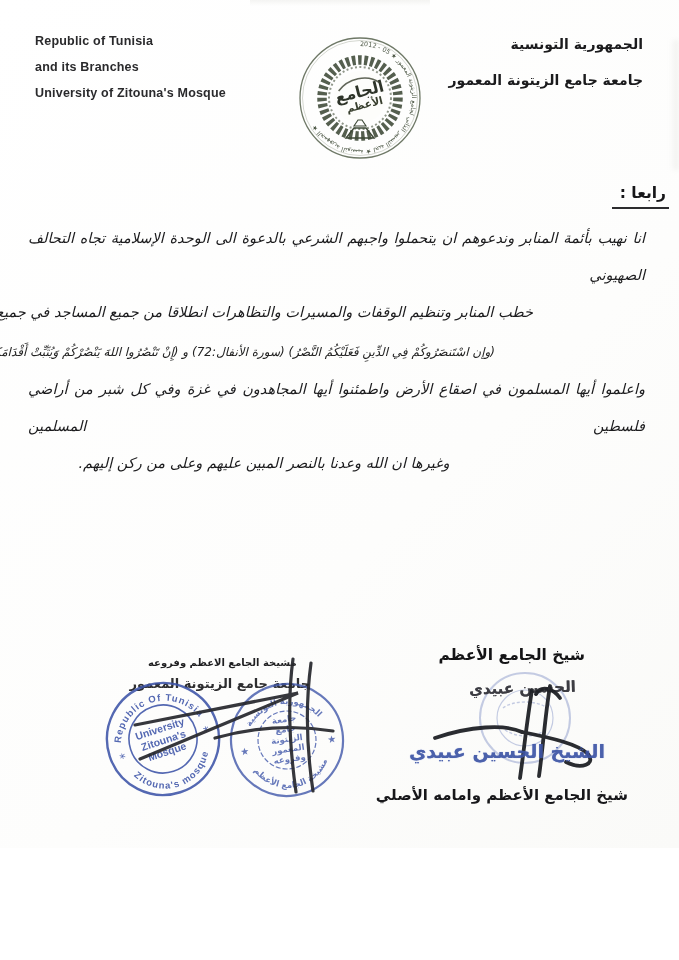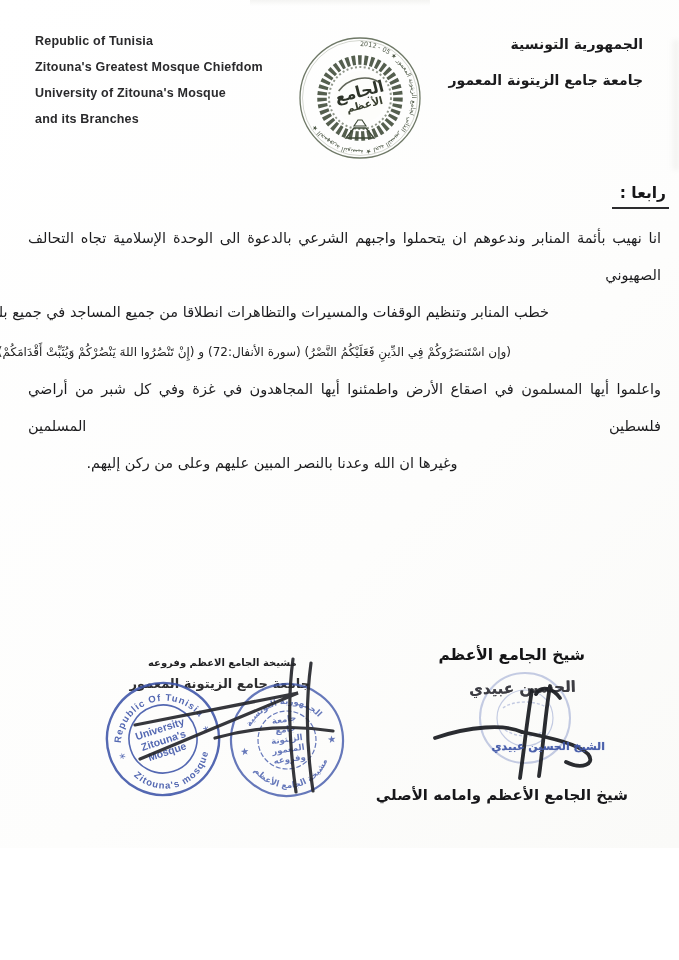--- a/index.html
+++ b/index.html
@@ -13,55 +13,54 @@
     font-family:"Liberation Sans",sans-serif;font-weight:bold;font-size:12.5px;
     line-height:26px;color:#2a2a2c;letter-spacing:.2px;}
   .ar-header{position:absolute;right:36px;top:26px;direction:rtl;text-align:right;
     font-weight:bold;font-size:14px;line-height:36px;color:#1b1b1d;}
   .seal-wrap{position:absolute;left:296px;top:34px;width:128px;height:128px;}
   
   .sec-head{position:absolute;right:10px;top:184px;direction:rtl;
     font-weight:bold;font-size:15.5px;color:#161618;
     border-bottom:2px solid #2c2c2e;padding:0 3px 5px 8px;text-align:center;}
   
-  .body-text{position:absolute;left:28px;right:18px;top:220px;direction:rtl;color:#1c1c1e;}
+  .body-text{position:absolute;left:28px;right:34px;top:220px;direction:rtl;color:#1c1c1e;font-style:italic;}
   .jline{font-size:14.5px;line-height:37px;text-align:justify;text-align-last:justify;}
   .c-line{font-size:14.5px;line-height:37px;text-align:center;text-align-last:center;margin-left:0;margin-right:112px;white-space:nowrap;}
   .quote-line{font-size:12px;line-height:24px;margin:9px 150px 7px 0;
     text-align:center;text-align-last:center;white-space:nowrap;color:#222;}
   .c-line2{font-size:14.5px;line-height:37px;text-align:center;text-align-last:center;margin-right:145px;white-space:nowrap;}
   
   .lbl{position:absolute;direction:rtl;font-weight:bold;white-space:nowrap;}
   .left-title1{left:148px;top:657px;width:150px;text-align:left;font-size:10px;color:#1e1e20;}
   .left-title2{left:140px;top:676px;width:170px;text-align:center;font-size:13px;color:#2e2e30;}
   .right-title{left:455px;top:646px;width:130px;text-align:center;font-size:15.5px;color:#141416;}
   .name-script{left:455px;top:679px;width:135px;text-align:center;font-size:15px;color:#3c3c42;
     transform:rotate(-1.5deg);text-shadow:0 0 .6px #55555c;font-weight:bold;}
-  .stamp-name{left:440px;top:740px;width:165px;text-align:right;font-size:11px;color:#3d54a5;
+  .stamp-name{left:440px;top:740px;width:165px;text-align:center;font-size:19px;color:#3d54a5;
     letter-spacing:.5px;text-shadow:0 0 .8px #5f74c0;opacity:.92;}
   .footer-title{left:408px;top:786px;width:220px;text-align:right;font-size:15px;color:#17171a;}
   .stamps-left{position:absolute;left:85px;top:655px;width:280px;height:160px;}
   .stamp-faint{position:absolute;left:475px;top:666px;width:100px;height:104px;opacity:.34;}
   .sig-right{position:absolute;left:425px;top:663px;width:185px;height:118px;}
   
   .smudge-tr{position:absolute;right:0;top:40px;width:10px;height:130px;
     background:linear-gradient(to left,#d8d8d455,transparent);filter:blur(2px);}
   .smudge-top{position:absolute;left:250px;top:0;width:180px;height:6px;
     background:linear-gradient(to bottom,#e4e4e066,transparent);}
 </style>
 </head>
 <body>
 
 <div class="page">
 
   <div class="en-header">
     <div>Republic of Tunisia</div>
-    <div>Zitouna's Greatest Mosque Chiefdom</div>
+    <div>and its Branches</div>
     <div>University of Zitouna's Mosque</div>
-    <div>and its Branches</div>
   </div>
 
   <div class="seal-wrap">
     <svg width="128" height="128" viewBox="0 0 128 128">
       <defs>
         <path id="sealRing" d="M64,12 a52,52 0 1 1 -0.01,0 z" fill="none"></path>
       </defs>
       <circle cx="64" cy="64" r="60" fill="none" stroke="#6e7866" stroke-width="1.3"></circle>
       <circle cx="64" cy="64" r="57.5" fill="none" stroke="#8a927f" stroke-width="0.6" opacity="0.6"></circle>
       <text font-size="6.3" fill="#4c5745" letter-spacing="1.1">

